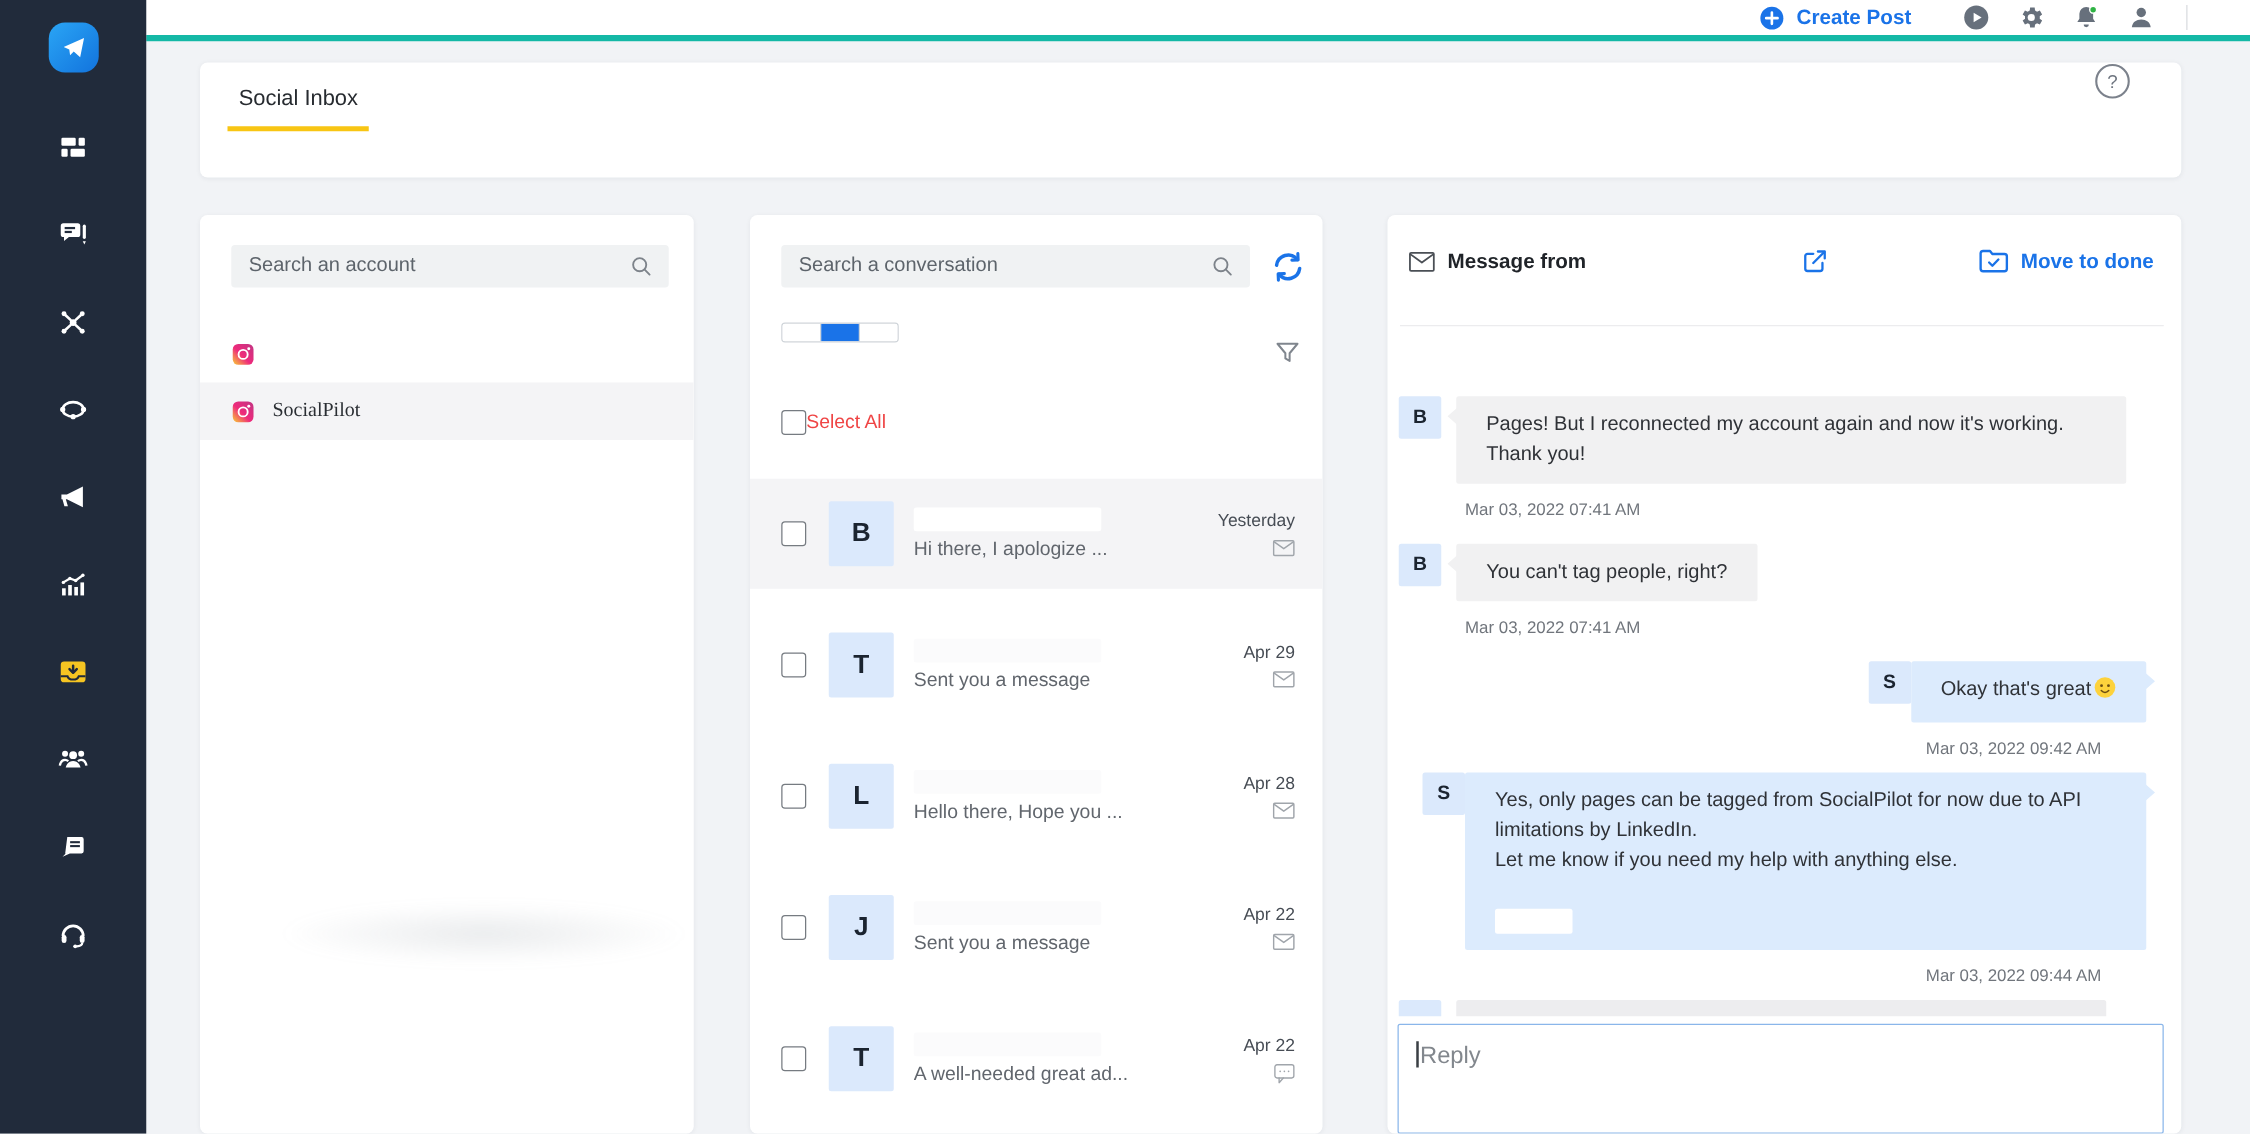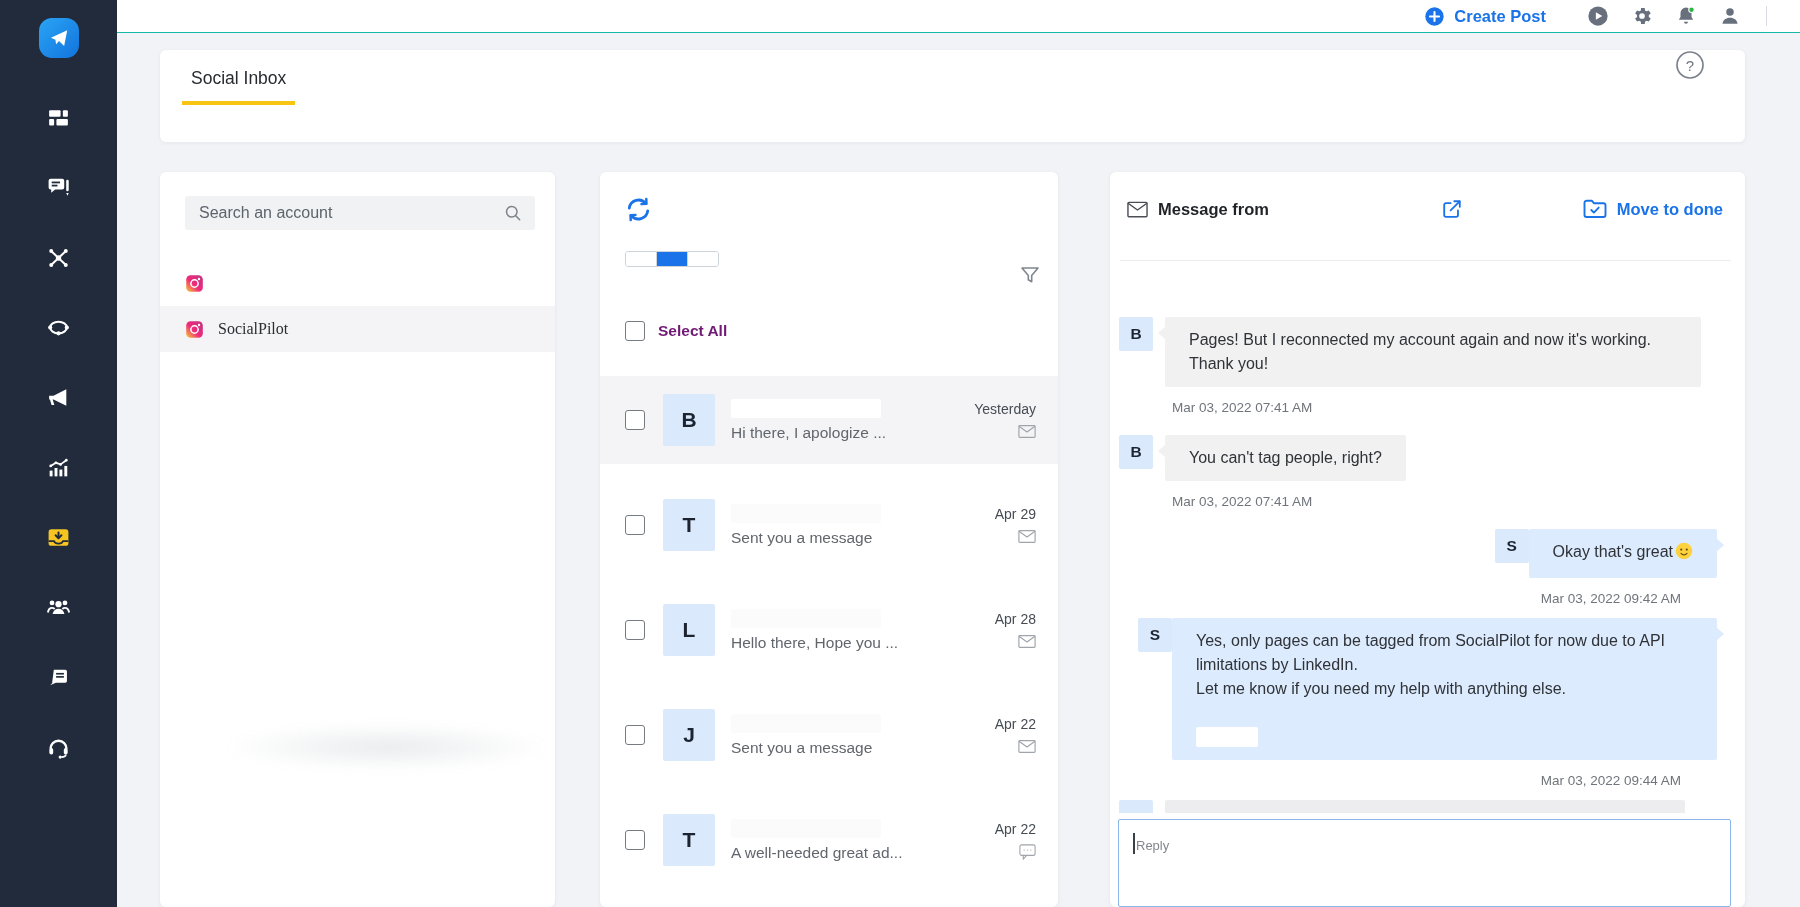--- a/index.html
+++ b/index.html
@@ -9,21 +9,21 @@
   
   .sidebar { width:117px; height:907px; background:#212b3b; flex:none; display:flex; flex-direction:column; align-items:center; z-index:5; }
   .logo { width:40px; height:40px; margin-top:18px; margin-bottom:46px; border-radius:13px;
           background:linear-gradient(135deg,#2aa5f5,#1273dd); display:flex; align-items:center; justify-content:center; cursor:pointer; }
   .nav { display:flex; flex-direction:column; align-items:center; gap:44px; }
   .nav-item { width:26px; height:26px; display:flex; align-items:center; justify-content:center; cursor:pointer; }
   .nav-item svg { width:25px; height:25px; }
 
   
   .main { flex:1; display:flex; flex-direction:column; }
-  .topbar { height:33px; background:#fff; border-bottom:1px solid #14b8a6; display:flex; align-items:center; justify-content:flex-end; padding-right:33px; }
+  .topbar { height:33px; background:#fff; border-bottom:5px solid #14b8a6; display:flex; align-items:center; justify-content:flex-end; padding-right:50px; }
   .create-post { display:flex; align-items:center; gap:9px; color:#1a73e8; font-size:16.5px; font-weight:700; cursor:pointer; margin-right:30px; }
   .top-icon { width:22px; height:22px; margin:0 11px; position:relative; cursor:pointer; display:flex; align-items:center; justify-content:center; }
   .top-divider { width:1px; height:20px; background:#d9dce0; margin-left:14px; }
 
   .content { padding:17px 55px 0 43px; position:relative; }
 
   
   .title-card { background:#fff; border-radius:6px; height:92px; box-shadow:0 1px 4px rgba(20,30,45,.06);
                 display:flex; align-items:flex-start; padding:0 40px 0 22px; margin-bottom:30px; }
   .title-tab { display:inline-block; padding:10px 9px 12px; border-bottom:4px solid #f8c513; font-size:17.5px; color:#272b30; margin-top:8px; cursor:pointer; }
@@ -54,21 +54,21 @@
 
   .tabs-row { display:flex; align-items:flex-start; margin-top:28px; padding:0 16px 0 25px; }
   .segmented { display:flex; border:1px solid #cfd4d9; border-radius:3px; overflow:hidden; background:#fff; }
   .seg-tab { padding:7px 15px; font-size:15.5px; color:#3c4043; border-right:1px solid #cfd4d9; cursor:pointer; background:#fff; }
   .seg-tab:last-child { border-right:none; }
   .seg-tab.active { background:#1a73e8; color:#fff; }
   .funnel-btn { margin-left:auto; margin-top:12px; width:24px; height:24px; cursor:pointer; }
 
   .selectall-row { margin-top:34px; padding-left:25px; display:flex; align-items:center; height:20px; }
   .checkbox { width:20px; height:20px; border:1.6px solid #767b81; border-radius:3px; background:#fff; flex:none; cursor:pointer; }
-  .selectall-row .lbl { margin-left:13px; font-size:15.5px; font-weight:700; color:#701a75; }
+  .selectall-row .lbl { font-size:15.5px; font-weight:400; color:#ef4444; }
 
   .conv-list { margin-top:35px; }
   .conv-row { height:88px; display:flex; align-items:center; padding:0 22px 0 25px; margin-bottom:17px; cursor:pointer; }
   .conv-row.highlight { background:#f4f4f6; }
   .conv-avatar { width:52px; height:52px; margin-left:18px; background:#dbe9fc; border-radius:2px; color:#1b2430;
                  font-size:21px; font-weight:700; display:flex; align-items:center; justify-content:center; flex:none; }
   .conv-body { margin-left:16px; flex:1; min-width:0; }
   .conv-name { height:19px; width:150px; border-radius:2px; background:#fbfbfc; margin-bottom:6px; }
   .conv-row.highlight .conv-name { background:#fff; }
   .conv-preview { font-size:15.5px; color:#61666d; white-space:nowrap; overflow:hidden; }
@@ -103,21 +103,21 @@
   .msg.right .msg-ts { text-align:right; margin-right:48px; }
   .msg:nth-child(3) { margin-bottom:12px; }
   .msg:nth-child(4) { margin-bottom:12px; }
 
   .partial-msg { display:flex; align-items:flex-start; margin:0 0 6px 1px; }
   .partial-avatar { width:34px; height:13px; background:#dbe9fc; border-radius:2px 2px 0 0; flex:none; }
   .partial-bar { flex:1; height:13px; background:#ededef; border-radius:2px 2px 0 0; margin-left:12px; margin-right:48px; }
 
   .reply-box { margin:0 2px 0 0; border:1px solid #8ab6ea; border-radius:2px; background:#fff; height:120px; padding:13px 14px; cursor:text; }
   .caret { display:inline-block; width:2px; height:21px; background:#3a3f44; vertical-align:-4px; }
-  .reply-ph { font-size:13px; color:#82878d; margin-left:1px; }
+  .reply-ph { font-size:19px; color:#82878d; margin-left:1px; }
 
   .blur-blob { position:absolute; left:105px; top:690px; width:330px; height:48px;
                background:radial-gradient(ellipse at center, rgba(125,135,145,.16), transparent 70%); filter:blur(5px); pointer-events:none; }
 
   .icon-stroke { fill:none; stroke-linecap:round; stroke-linejoin:round; }
 </style>
 </head>
 <body>
 
 <svg width="0" height="0" style="position:absolute">
@@ -301,20 +301,27 @@
                 <circle cx="12" cy="12" r="4.6" fill="none" stroke="#fff" stroke-width="1.9"></circle>
                 <circle cx="17.7" cy="6.3" r="1.5" fill="#fff"></circle>
               </svg>
             <span class="name">SocialPilot</span>
           </div>
           </div>
       </section>
 
       <section class="card col-convs">
         <div class="conv-search-row">
+          <div class="search-box">
+            <span class="ph">Search a conversation</span>
+            <svg width="20" height="20" viewBox="0 0 24 24" class="icon-stroke" stroke="#7d838a" stroke-width="1.8">
+                <circle cx="10.5" cy="10.5" r="6.3"></circle>
+                <path d="M15.3 15.3L20 20"></path>
+              </svg>
+          </div>
           <span class="refresh-btn">
             <svg width="27" height="27" viewBox="0 0 24 24" class="icon-stroke" stroke="#1a73e8" stroke-width="2.5">
                 <path d="M20.2 13.2a8.3 8.3 0 0 1-14.6 4.2"></path>
                 <path d="M3.8 10.8A8.3 8.3 0 0 1 18.4 6.6"></path>
                 <path d="M18.9 2.6l.2 4.4-4.4.2" stroke-width="2.2"></path>
                 <path d="M5.1 21.4l-.2-4.4 4.4-.2" stroke-width="2.2"></path>
               </svg>
           </span>
         </div>
 

